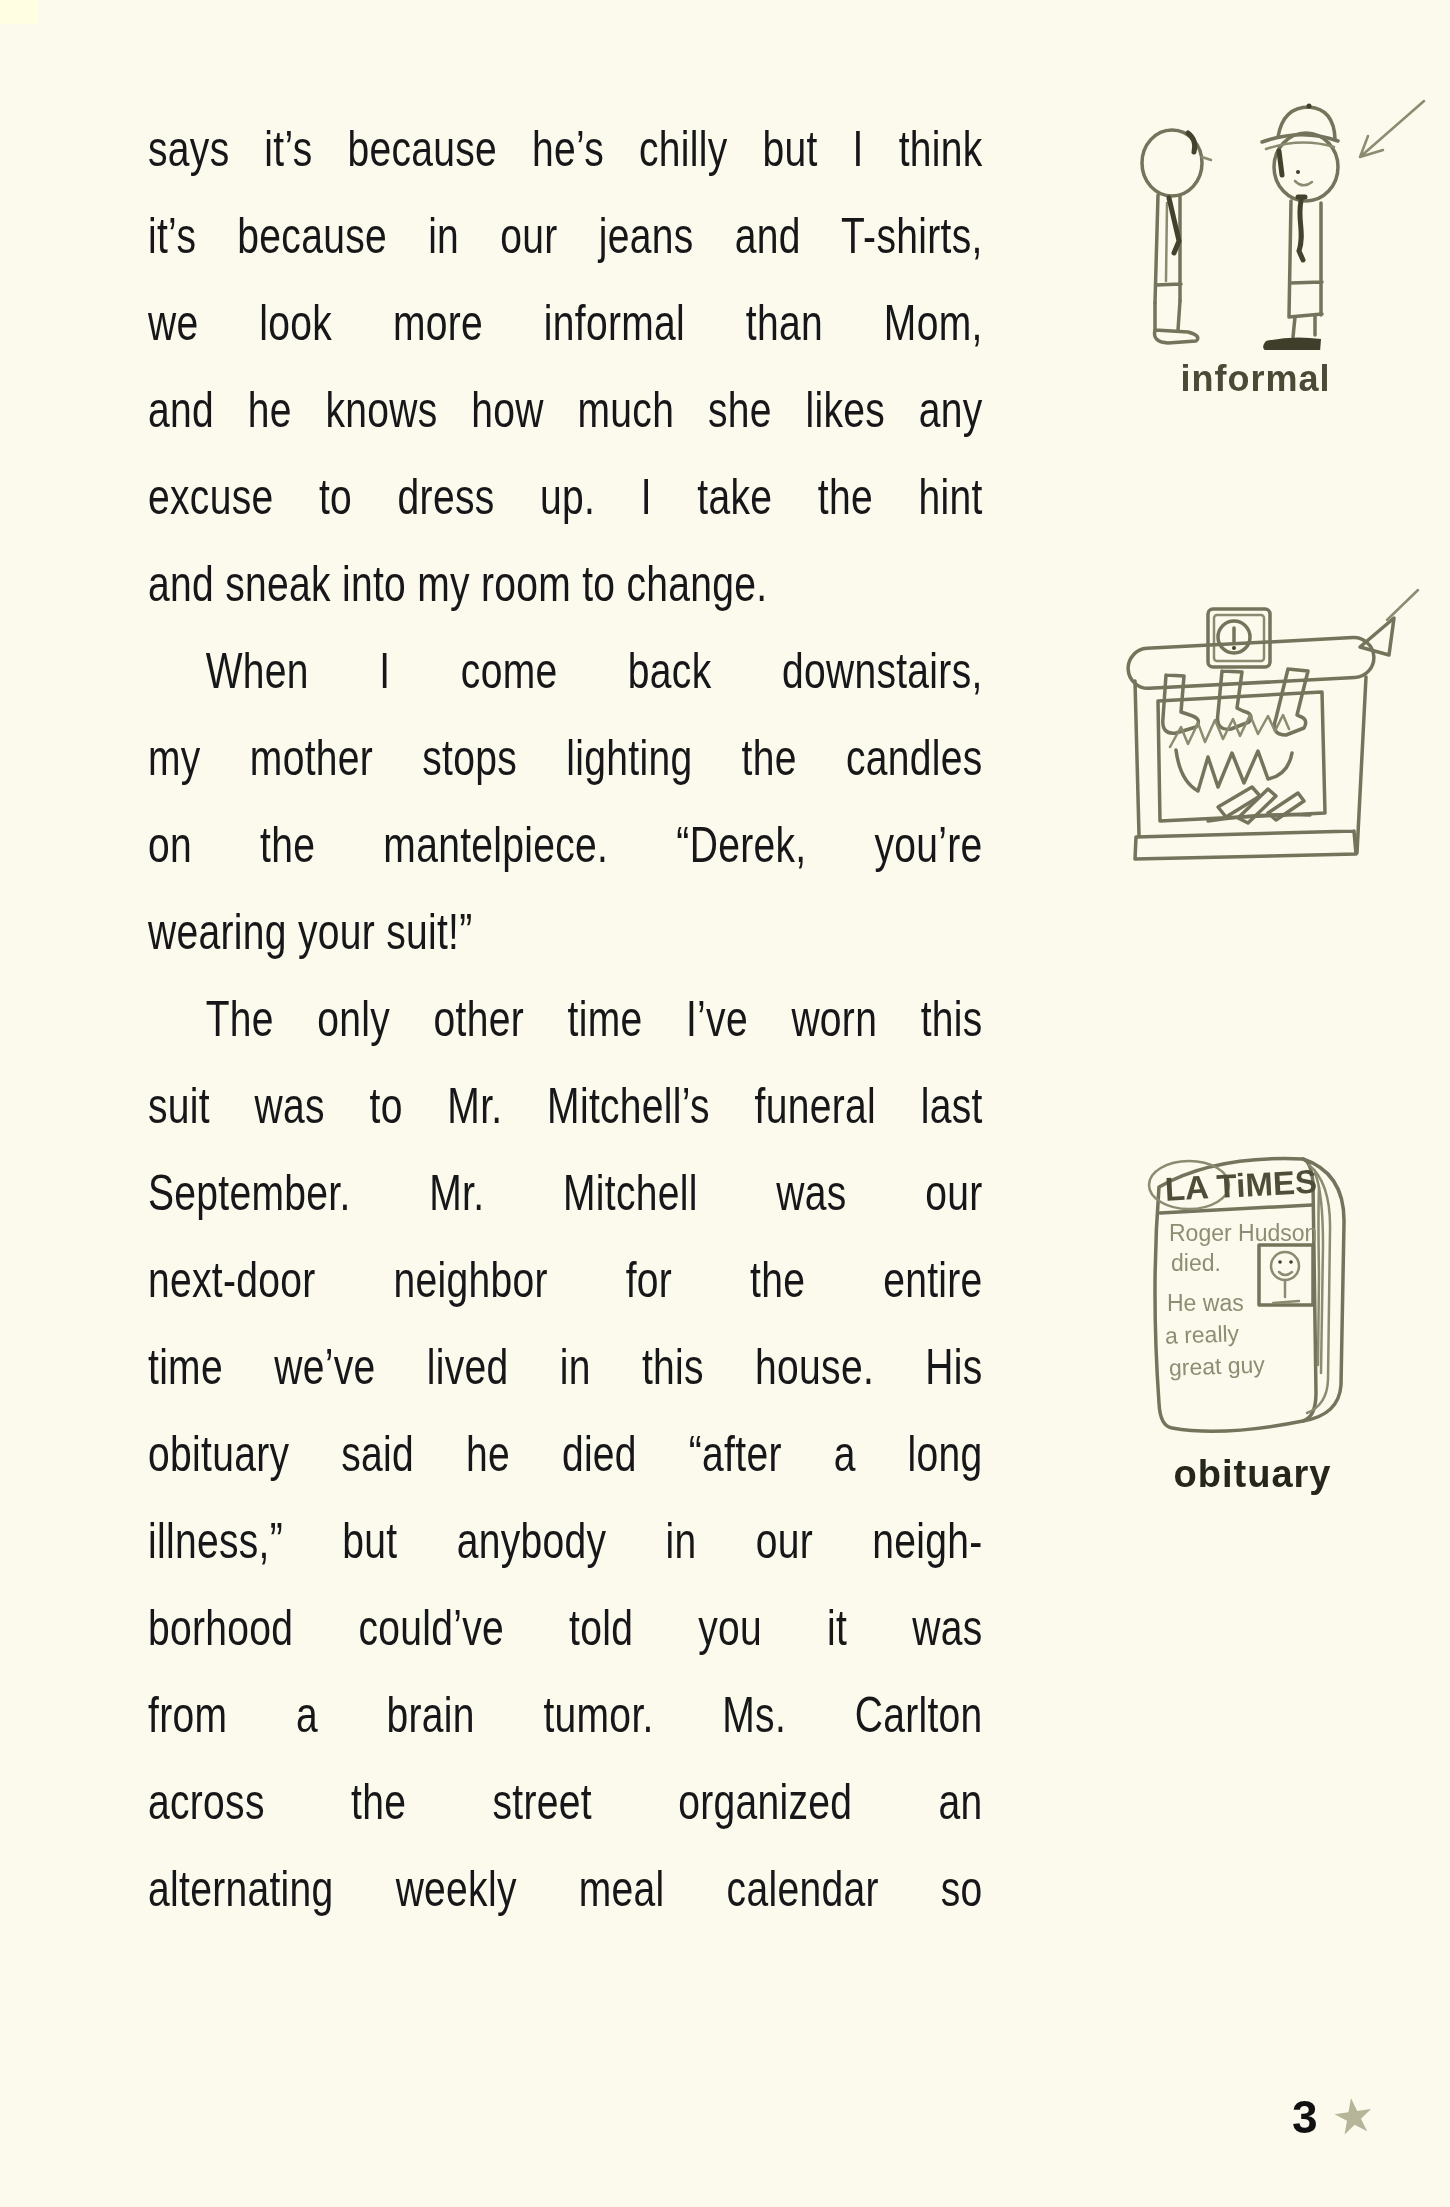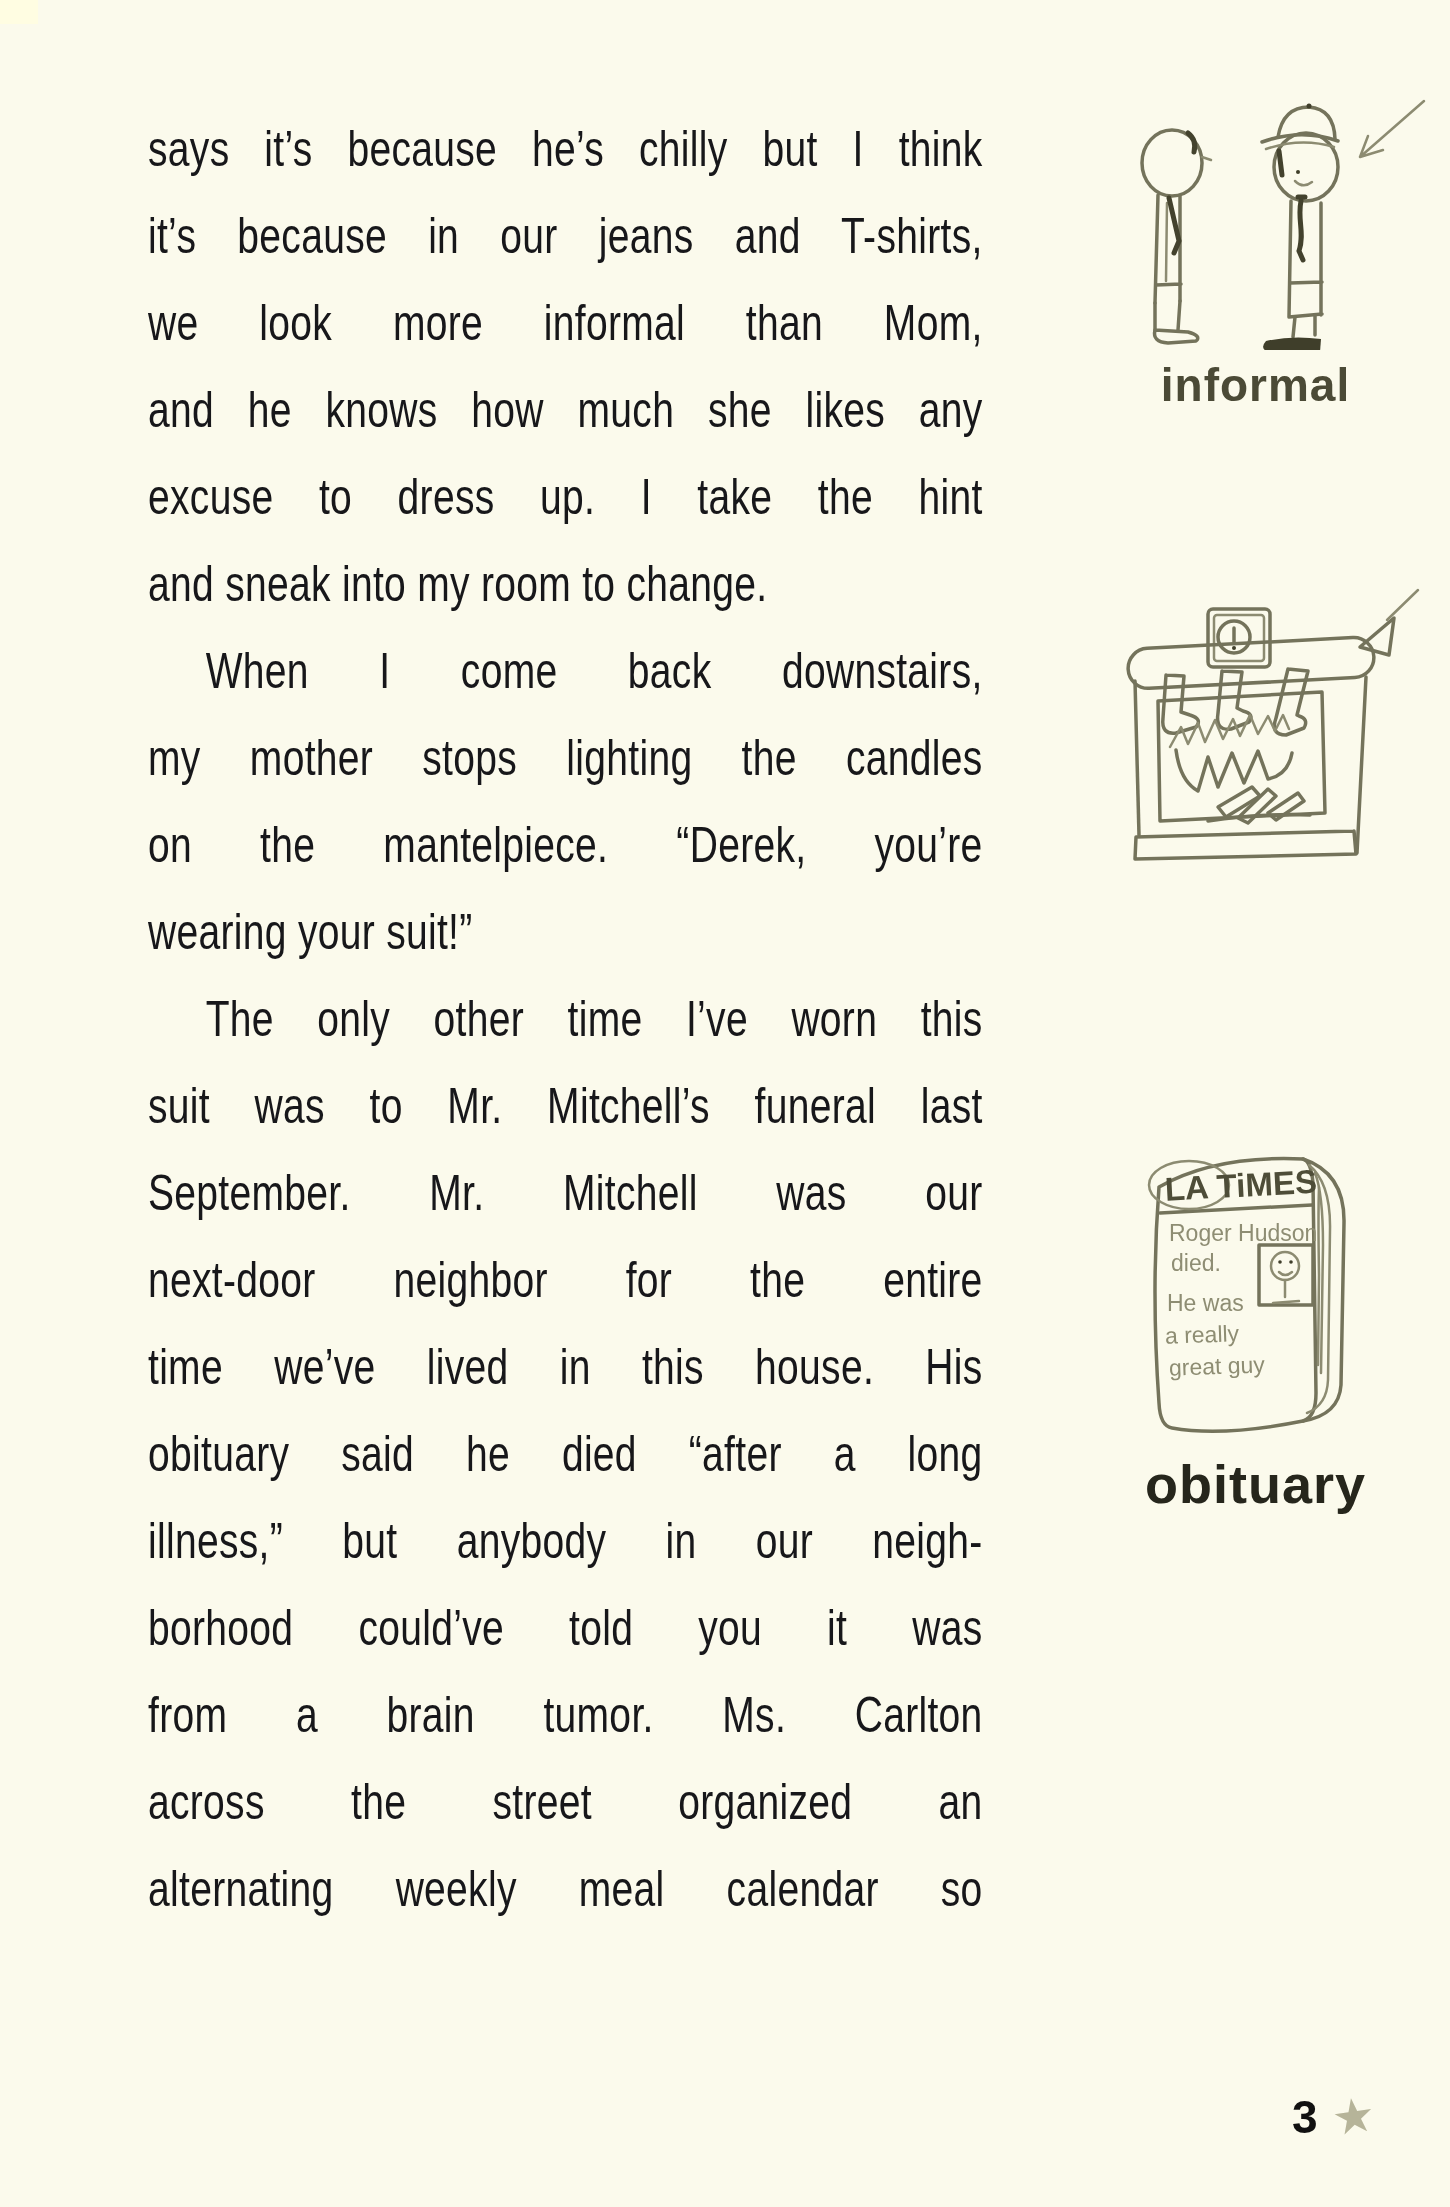--- a/index.html
+++ b/index.html
@@ -26,28 +26,28 @@
   .ln.i  { text-indent:74px; }
   
   figure { position:absolute; margin:0; padding:0; }
   figure svg { display:block; }
   .stroke   { fill:none; stroke:#74735b; stroke-width:3.5; stroke-linecap:round; stroke-linejoin:round; }
   .stroke-lt{ fill:none; stroke:#8c8b71; stroke-width:2.5; stroke-linecap:round; stroke-linejoin:round; }
   .stroke-dk{ fill:none; stroke:#43422d; stroke-width:5;   stroke-linecap:round; stroke-linejoin:round; }
   .fill-dk  { fill:#3f3e2a; stroke:none; }
   figcaption {
     font-weight:bold; text-align:center; letter-spacing:1px;
-    color:#4b4a36; font-size:46px;
+    color:#4b4a36; font-size:36px;
   }
   .fig-informal    { left:1128px; top:95px;   width:300px; }
   .fig-informal figcaption { margin-top:8px; padding-right:45px; }
   .fig-mantel      { left:1120px; top:585px;  width:310px; }
   .fig-mantel figcaption { margin-top:2px; padding-right:30px; }
   .fig-obituary    { left:1145px; top:1145px; width:215px; }
-  .fig-obituary figcaption { margin-top:16px; font-size:54px; color:#26261c; }
+  .fig-obituary figcaption { margin-top:16px; font-size:38px; color:#26261c; }
   .news-masthead { font-family:"Liberation Sans", sans-serif; font-weight:bold; font-size:33px; fill:#4e4d38; }
   .news-scribble { font-family:"Liberation Sans", sans-serif; font-size:23px; fill:#8e8d73; }
   
   .pagenum-row {
     position:absolute; left:1292px; top:2090px;
     display:flex; align-items:center; gap:14px;
   }
   .pagenum { font-size:46px; color:#111111; font-weight:bold; }
   .star    { font-size:48px; color:#b6b499; line-height:1; transform:rotate(-8deg); }
 </style>

